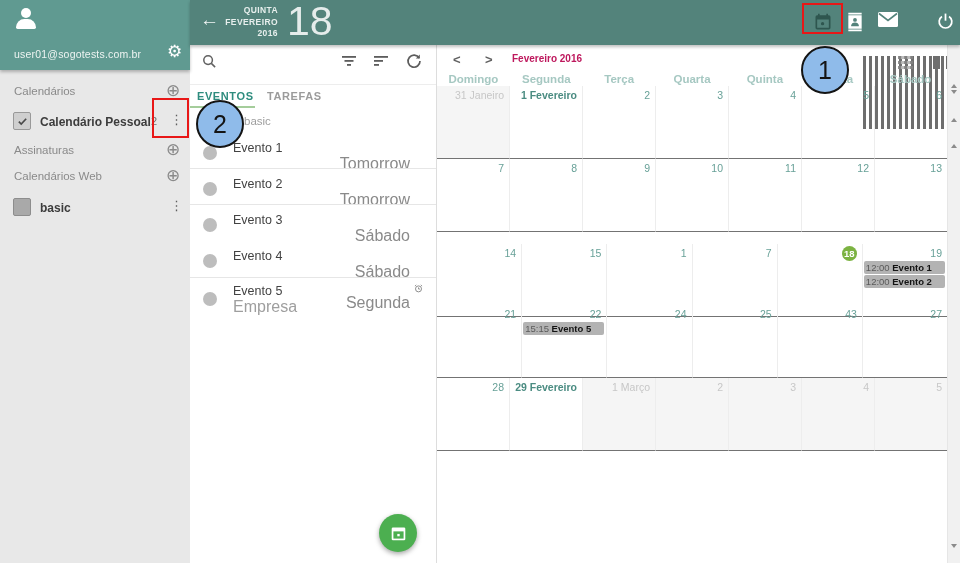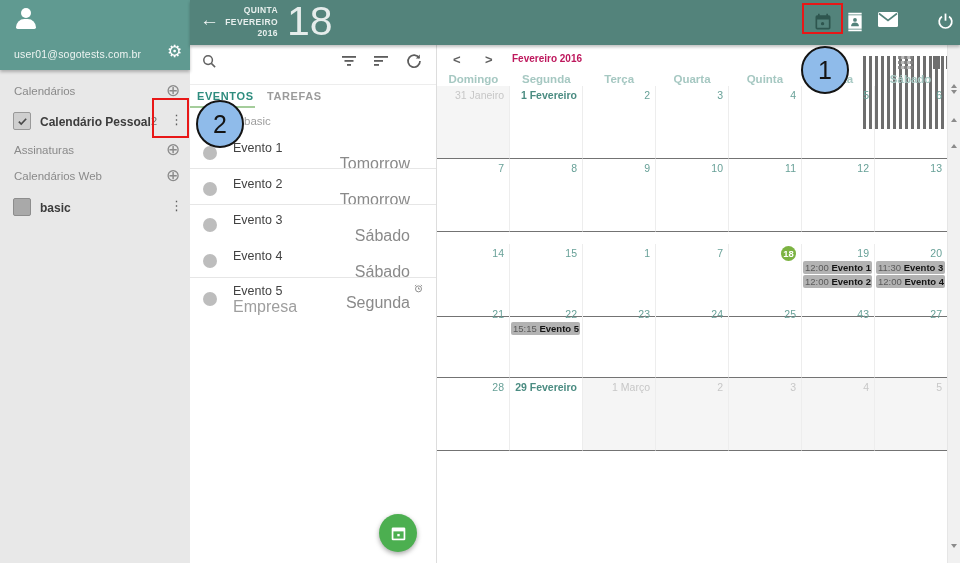--- a/index.html
+++ b/index.html
@@ -293,40 +293,32 @@
         <div class="dnum">7</div>
       </div>
     <div class="cell">
         <div class="dnum"><span class="today-badge">18</span></div>
       </div>
     <div class="cell">
       <div class="dnum">19</div>
       <div class="chip"><span>12:00</span> <b>Evento 1</b></div>
       <div class="chip"><span>12:00</span> <b>Evento 2</b></div>
     </div>
-    <div class="cell">
-      <div class="dnum">20</div>
-      <div class="chip"><span>11:30</span> <b>Evento 3</b></div>
-      <div class="chip"><span>12:00</span> <b>Evento 4</b></div>
-    </div>
   </div>
 
   <div class="abs week" style="top:305px">
     <div class="cell">
         <div class="dnum">21</div>
       </div>
     <div class="cell">
       <div class="dnum">22</div>
       <div class="chip"><span>15:15</span> <b>Evento 5</b>
         
       </div>
     </div>
-    <div class="cell">
-        <div class="dnum">23</div>
-      </div>
     <div class="cell">
         <div class="dnum">24</div>
       </div>
     <div class="cell">
         <div class="dnum">25</div>
       </div>
     <div class="cell">
         <div class="dnum">43</div>
       </div>
     <div class="cell">

